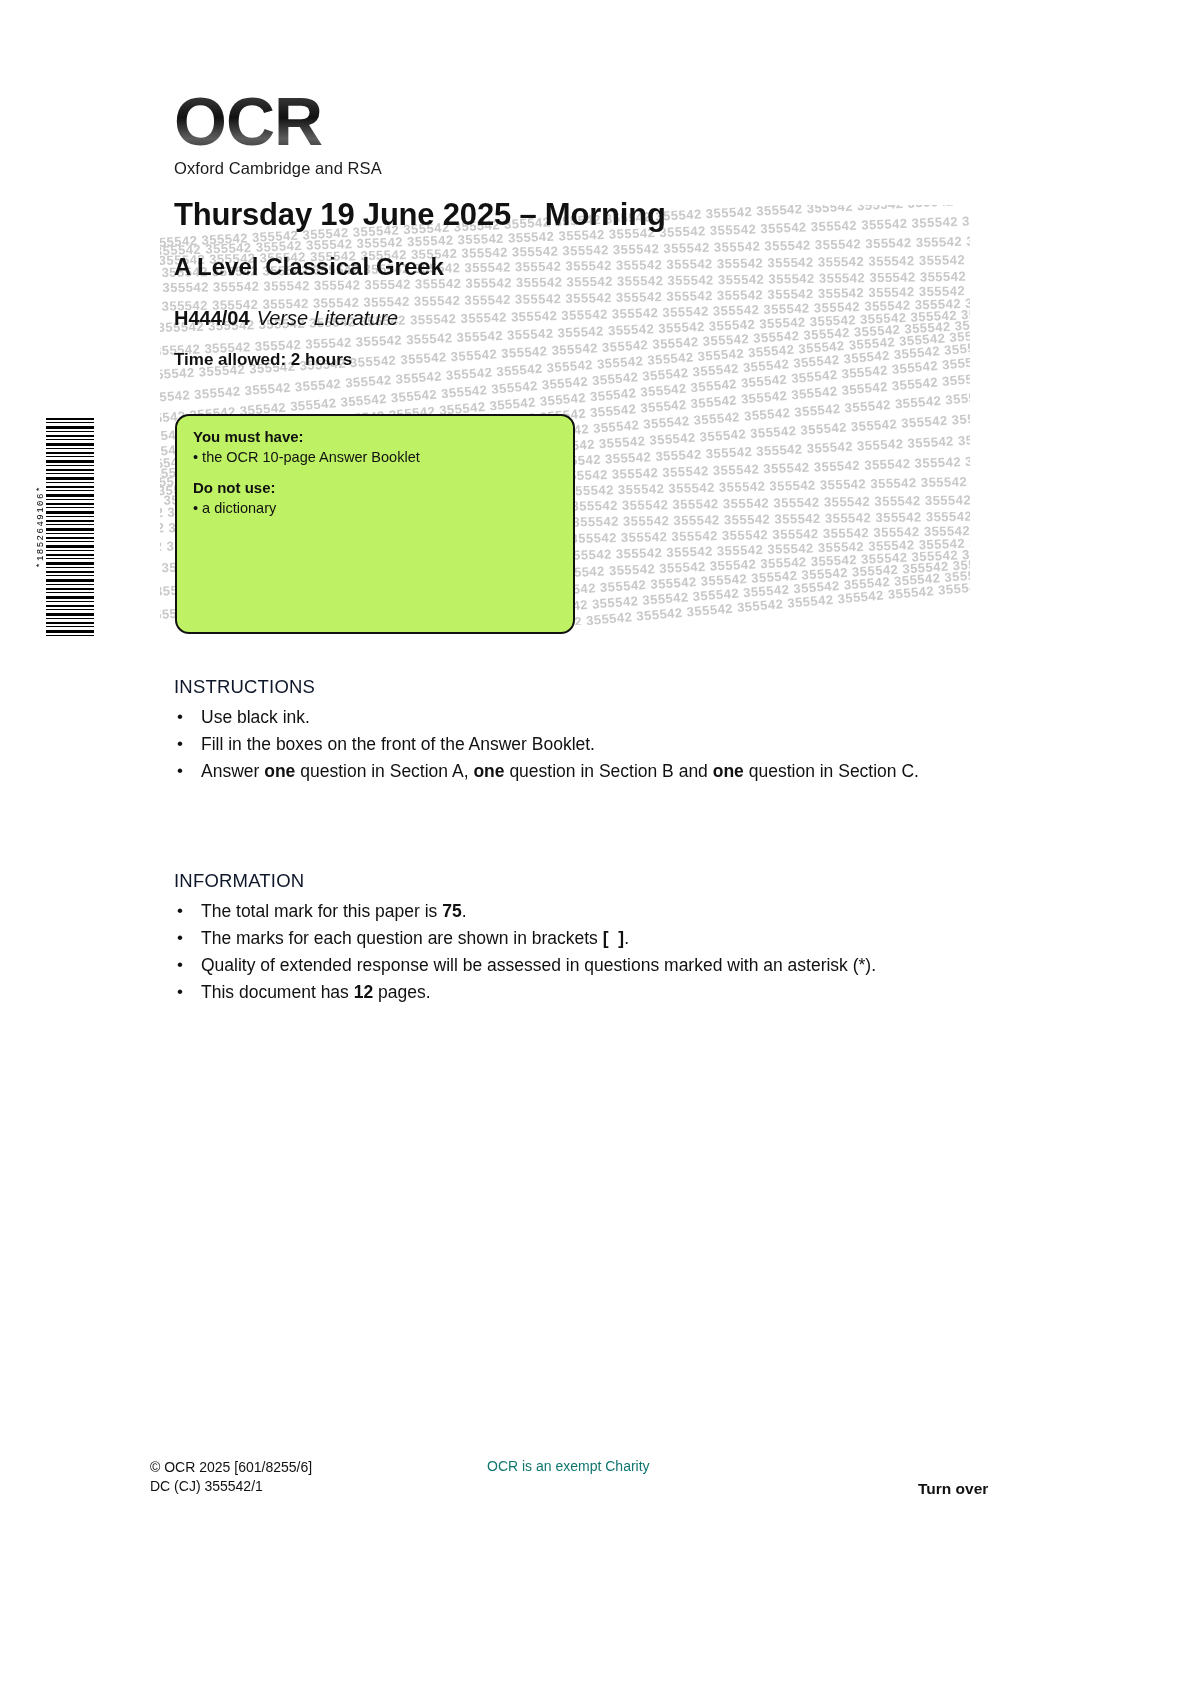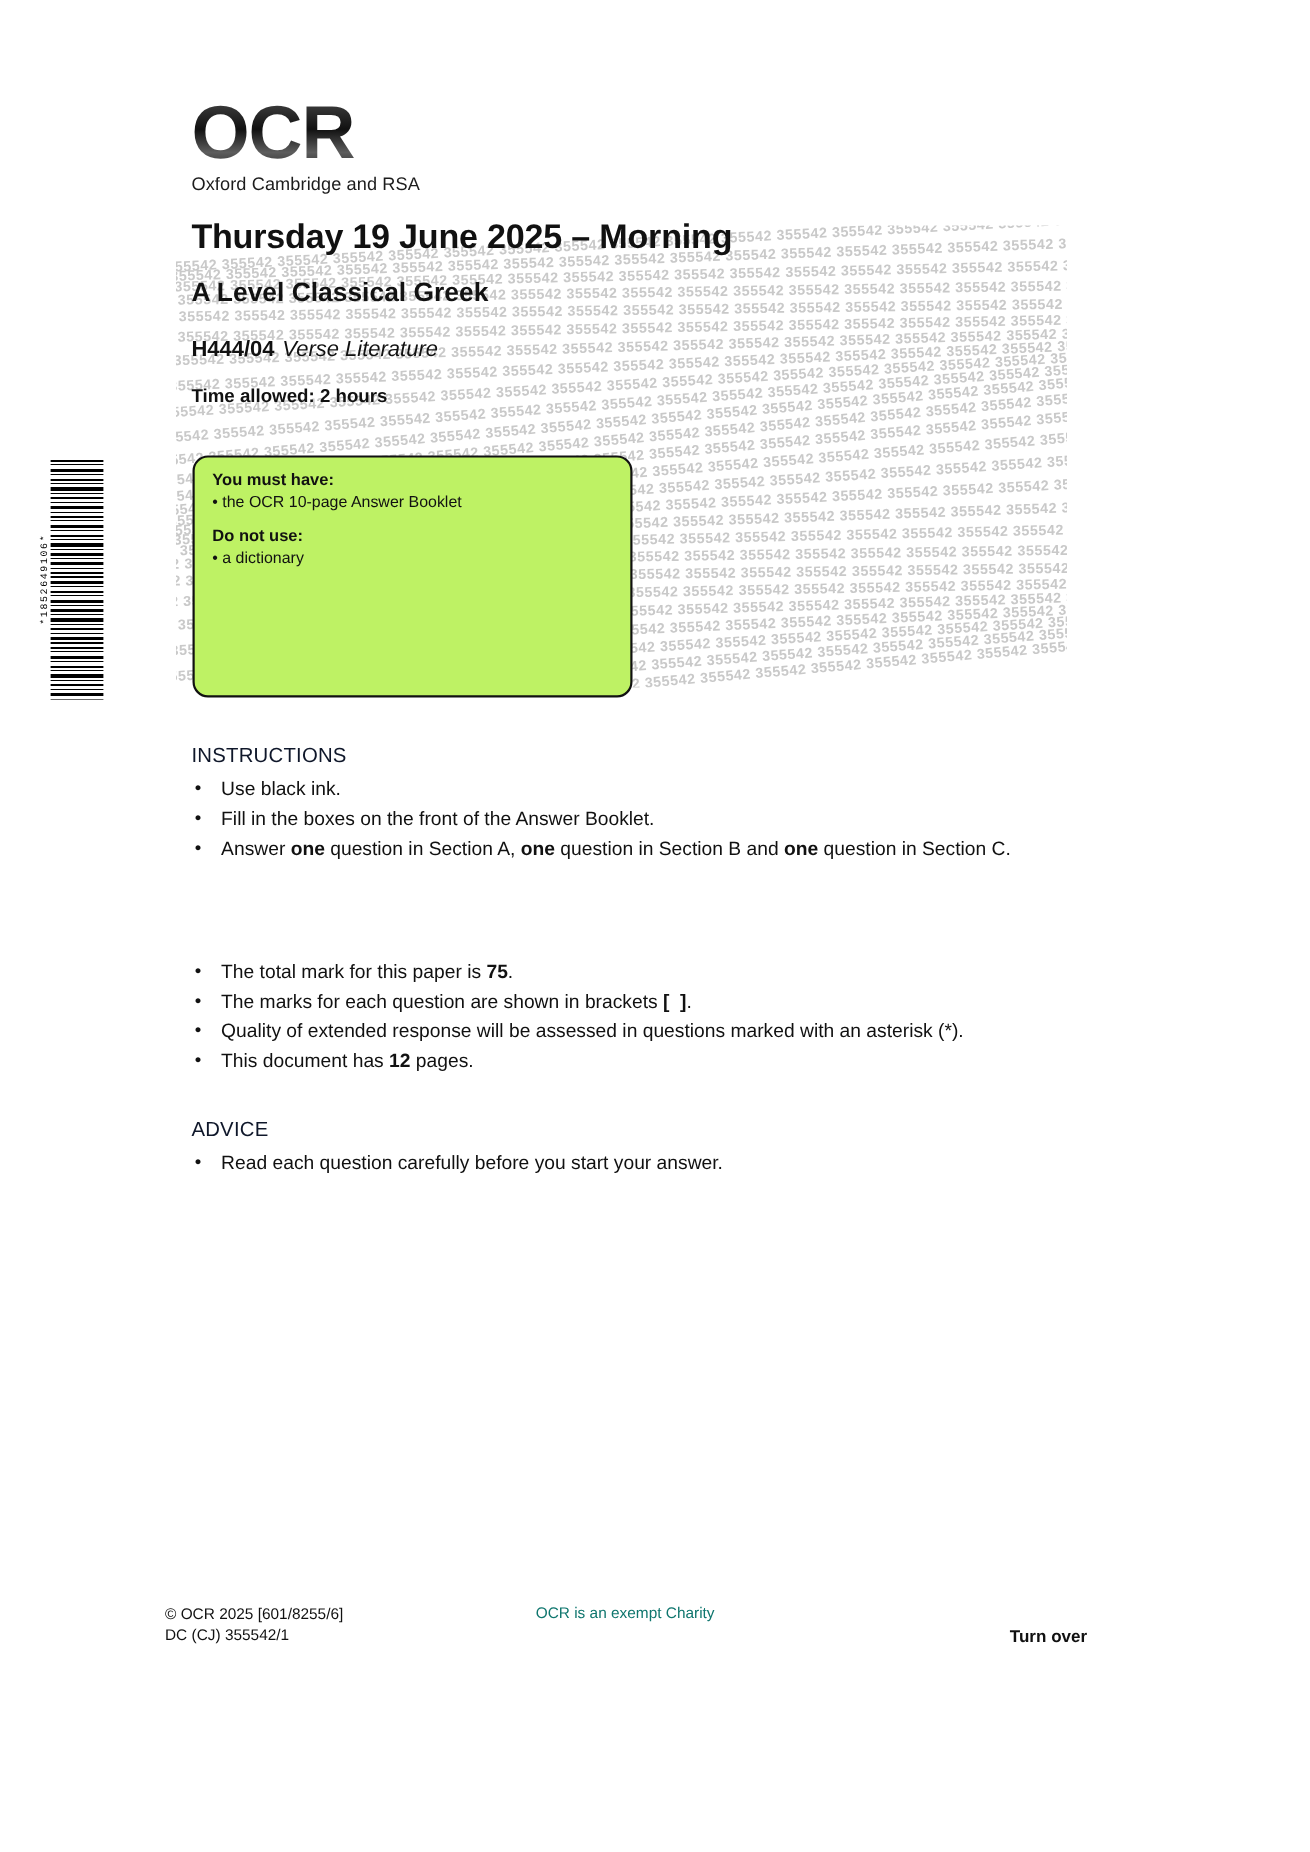--- a/index.html
+++ b/index.html
@@ -307,34 +307,29 @@
   <div class="section" id="instructions">
     <div class="section-title">INSTRUCTIONS</div>
     <ul class="bullets" id="instructions-list">
         <li>Use black ink.</li>
         <li>Fill in the boxes on the front of the Answer Booklet.</li>
         <li>Answer <b>one</b> question in Section A, <b>one</b> question in Section B and <b>one</b> question in Section C.</li>
       </ul>
   </div>
 
   <div class="section" id="information">
+    <div class="section-title">INFORMATION</div>
     <ul class="bullets" id="information-list">
         <li>The total mark for this paper is <b>75</b>.</li>
         <li>The marks for each question are shown in brackets <b>[&nbsp;&nbsp;]</b>.</li>
         <li>Quality of extended response will be assessed in questions marked with an asterisk (*).</li>
         <li>This document has <b>12</b> pages.</li>
       </ul>
   </div>
 
-  <div class="section" id="advice">
-    <div class="section-title">ADVICE</div>
-    <ul class="bullets" id="advice-list">
-        <li>Read each question carefully before you start your answer.</li>
-      </ul>
-  </div>
 
   <div class="footer">
     <div class="footer-left">
       <div>© OCR 2025  [601/8255/6]</div>
       <div>DC (CJ) 355542/1</div>
     </div>
     <div class="footer-center">OCR is an exempt Charity</div>
     <div class="footer-right">Turn over</div>
   </div>
 

